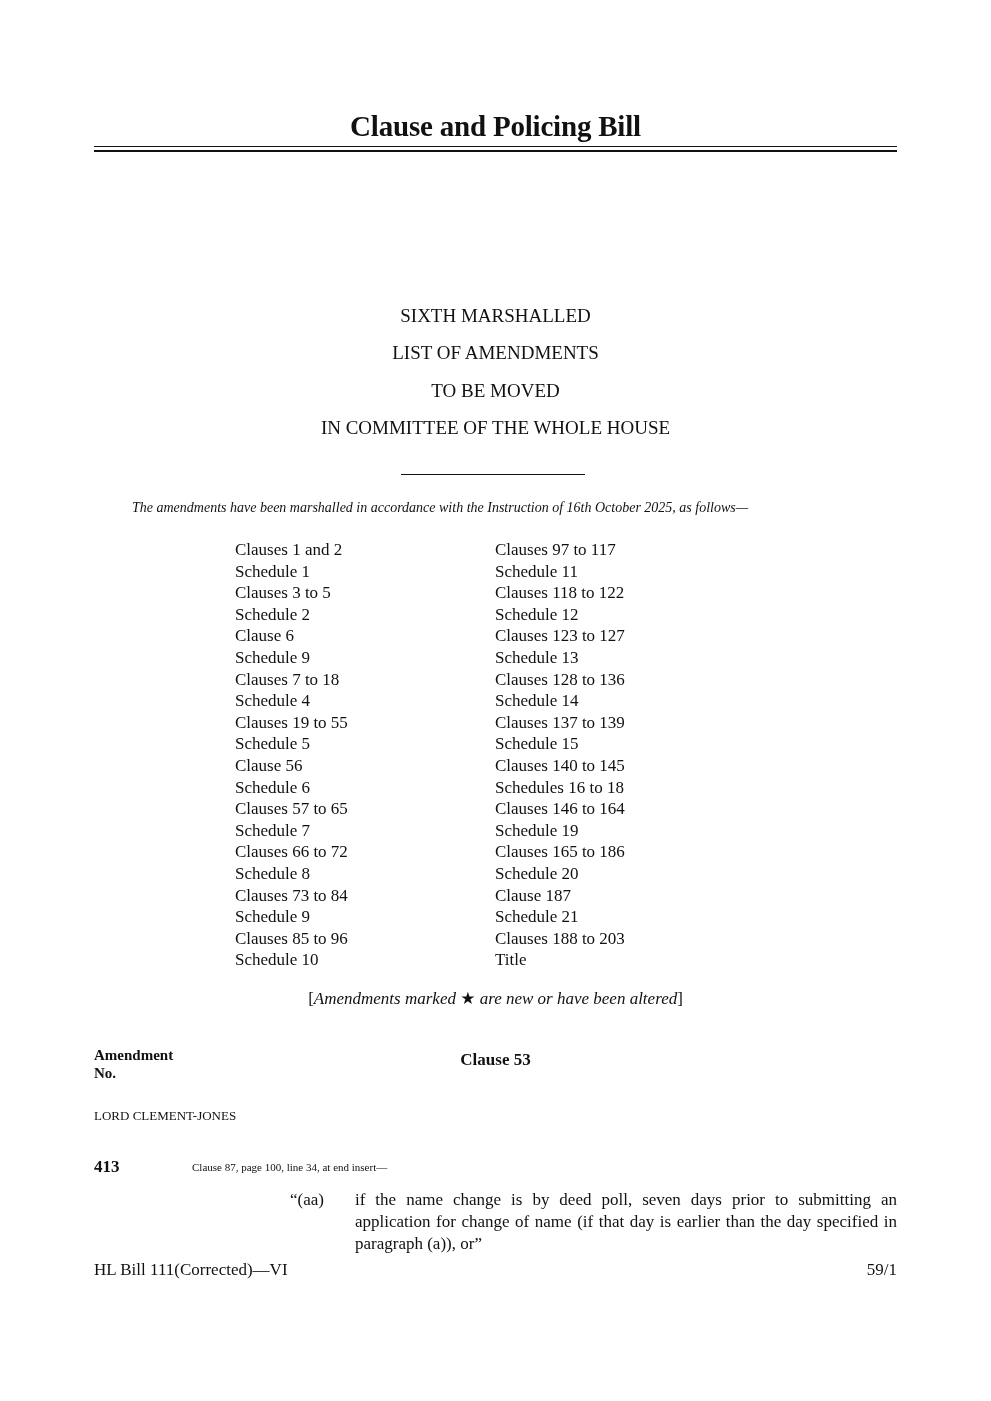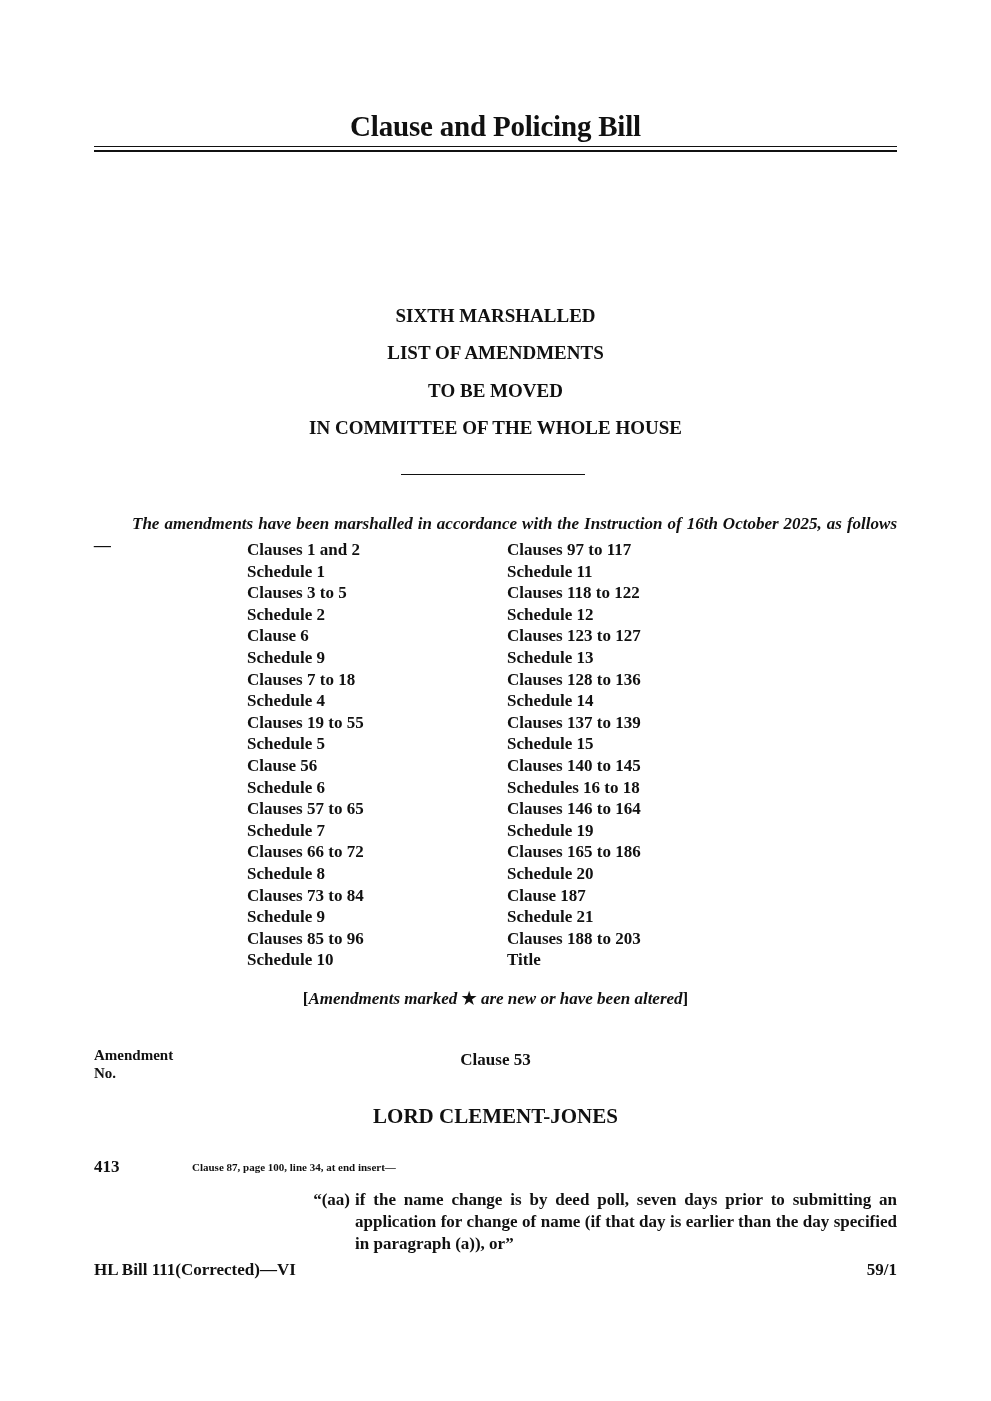--- a/index.html
+++ b/index.html
@@ -1,44 +1,44 @@
 <!DOCTYPE html>
 <html><head>
 <meta charset="utf-8">
 <style>
   html, body { margin: 0; padding: 0; background: #ffffff; }
   body {
     width: 991px; height: 1401px; position: relative; overflow: hidden;
     font-family: "Liberation Serif", "DejaVu Serif", serif; color: #111;
   }
-  .abs { position: absolute; font-weight: bold; }
+  .abs { position: absolute; }
   .title {
     left: 94px; width: 803px; top: 106px; text-align: center;
     font-size: 29px; font-weight: bold; line-height: 40px; letter-spacing: -0.2px;
   }
   .rule-thin { left: 94px; width: 803px; top: 146px; height: 0; border-top: 1.3px solid #111; }
   .rule-thick { left: 94px; width: 803px; top: 150px; height: 0; border-top: 2.6px solid #111; }
   .heading-line {
     left: 94px; width: 803px; text-align: center; font-size: 19px; line-height: 24px;
   }
   .short-rule { left: 401px; width: 184px; top: 474px; border-top: 1px solid #111; }
   .intro {
-    left: 94px; width: 803px; top: 497px; font-size: 17px; line-height: 22px;
-    font-style: italic; text-align: justify; text-align-last: left; text-indent: 38px; margin-top: 16px;
+    left: 94px; width: 803px; top: 497px; font-size: 14px; line-height: 22px;
+    font-style: italic; text-align: justify; text-align-last: left; text-indent: 38px;
   }
   .toc-col { font-size: 17px; line-height: 21.6px; }
-  .toc-col div { white-space: nowrap; margin-left: 12px; }
+  .toc-col div { white-space: nowrap; }
   .note { left: 94px; width: 803px; top: 988px; text-align: center; font-size: 17px; line-height: 22px; }
   .note .it { font-style: italic; }
   .amd-label { left: 94px; top: 1046px; font-size: 15px; font-weight: bold; line-height: 18px; }
   .clause-head { left: 94px; width: 803px; top: 1049px; text-align: center; font-size: 17px; font-weight: bold; line-height: 22px; }
-  .member { left: 94px; width: 803px; top: 1105px; text-align: center; font-size: 21px; line-height: 22px; }
+  .member { left: 94px; width: 803px; top: 1105px; text-align: left; font-size: 13px; line-height: 22px; }
   .amd-no { left: 94px; top: 1156px; font-size: 17px; font-weight: bold; line-height: 22px; }
   .amd-instr { left: 192px; top: 1156px; font-size: 11px; line-height: 22px; }
-  .para-label { left: 290px; width: 60px; top: 1189px; font-size: 17px; line-height: 22px; text-align: right; }
+  .para-label { left: 290px; width: 60px; top: 1189px; font-size: 17px; line-height: 22px; text-align: left; }
   .para-text { left: 355px; width: 542px; top: 1189px; font-size: 17px; line-height: 22px; text-align: justify; text-align-last: left; }
   .footer-left { left: 94px; top: 1259px; font-size: 17px; line-height: 22px; }
   .footer-right { right: 94px; top: 1259px; font-size: 17px; line-height: 22px; text-align: center; }
 </style>
 </head>
 <body>
 
 <div class="abs title">Clause and Policing Bill</div>
 <div class="abs rule-thin"></div>
 <div class="abs rule-thick"></div>

